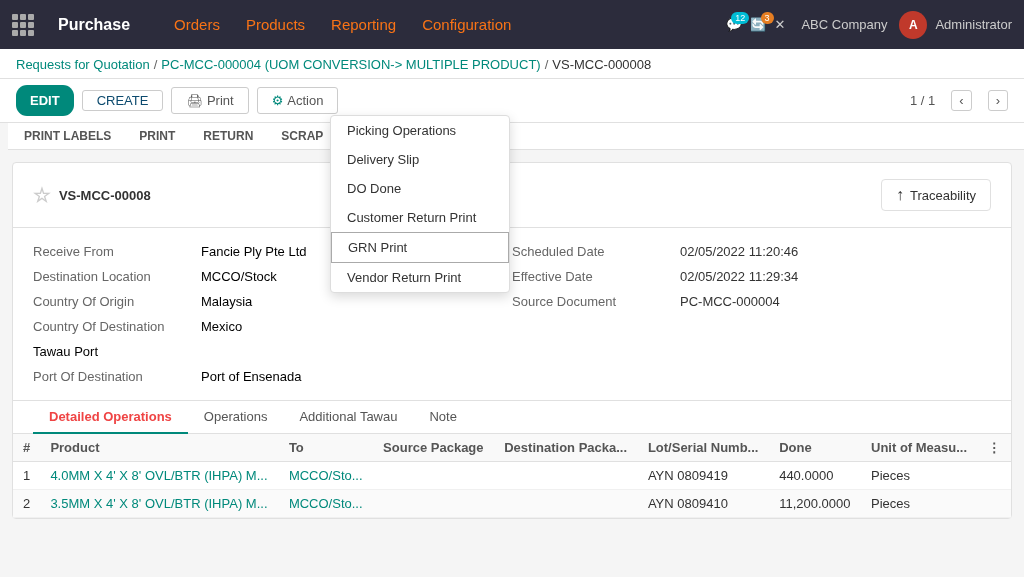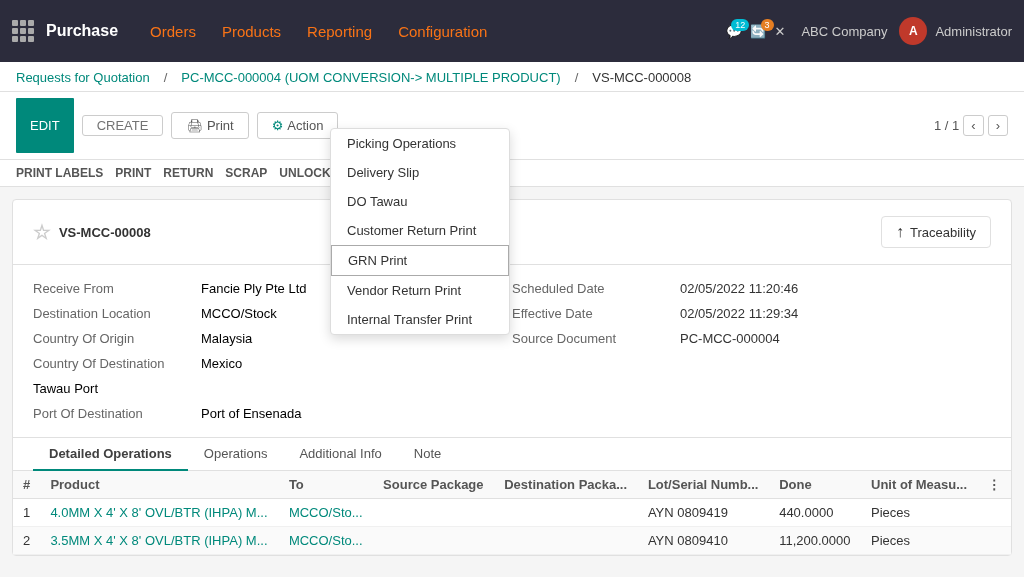--- a/index.html
+++ b/index.html
@@ -4,23 +4,23 @@
   <style>
     * { box-sizing: border-box; margin: 0; padding: 0; font-family: 'Segoe UI', Arial, sans-serif; font-size: 13px; }
     body { background: #f5f5f5; color: #333; }
 
     
     .navbar {
       background: #2c2c3c;
       color: #fff;
       display: flex;
       align-items: center;
-      height: 62px;
+      height: 49px;
       padding: 0 12px;
-      gap: 4px;
+      gap: 16px;
     }
     .navbar-apps {
       display: grid;
       grid-template-columns: repeat(3,6px);
       grid-template-rows: repeat(3,6px);
       gap: 2px;
       margin-right: 8px;
       cursor: pointer;
     }
     .navbar-apps span { width:6px; height:6px; background:#aaa; border-radius:1px; display:block; }
@@ -32,39 +32,39 @@
     .badge { position:absolute; top:-5px; right:-7px; background:#00bcd4; color:#fff; border-radius:10px; font-size:9px; padding:1px 4px; }
     .nav-company { color:#ccc; font-size:13px; margin-left:8px; }
     .nav-avatar { width:28px; height:28px; background:#c0392b; border-radius:50%; display:flex; align-items:center; justify-content:center; color:#fff; font-size:12px; font-weight:600; margin-left:4px; }
 
     
     .breadcrumb-bar {
       background: #fff;
       padding: 8px 16px 0;
       border-bottom: 1px solid #e0e0e0;
     }
-    .breadcrumb { display:flex; align-items:center; flex-wrap:wrap; gap:14px; color:#00897b; font-size:13px; margin-bottom:6px; }
+    .breadcrumb { display:flex; align-items:center; flex-wrap:wrap; gap:4px; color:#00897b; font-size:13px; margin-bottom:6px; }
     .breadcrumb a { color:#00897b; text-decoration:none; cursor:pointer; }
     .breadcrumb span { color:#666; }
 
     
     .action-bar {
       background: #fff;
       padding: 6px 16px;
       display: flex;
       align-items: center;
       gap: 8px;
       border-bottom: 1px solid #e0e0e0;
       position: relative;
     }
-    .btn-edit { background:#00897b; color:#fff; border:none; padding:20px 14px; border-radius:1px; cursor:pointer; font-size:13px; font-weight:400; }
-    .btn-create { background:#fff; color:#737373; border:1px solid #ccc; padding:2px 14px; border-radius:3px; cursor:pointer; font-size:13px; }
+    .btn-edit { background:#00897b; color:#fff; border:none; padding:8px 14px; border-radius:11px; cursor:pointer; font-size:13px; font-weight:700; }
+    .btn-create { background:#fff; color:#0c4a6e; border:1px solid #ccc; padding:2px 14px; border-radius:3px; cursor:pointer; font-size:13px; }
     .btn-print { background:#fff; color:#555; border:1px solid #ccc; padding:5px 14px; border-radius:3px; cursor:pointer; font-size:13px; display:flex; align-items:center; gap:4px; }
     .btn-action { background:#fff; color:#555; border:1px solid #ccc; padding:5px 14px; border-radius:3px; cursor:pointer; font-size:13px; display:flex; align-items:center; gap:4px; }
-    .pagination { margin-left:auto; display:flex; align-items:center; gap:4px; color:#555; font-size:13px; }
+    .pagination { margin-left:auto; display:flex; align-items:center; gap:16px; color:#555; font-size:13px; }
     .pagination button { background:#fff; border:1px solid #ccc; padding:2px 7px; border-radius:3px; cursor:pointer; color:#555; }
 
     
     .dropdown-menu {
       position: absolute;
       top: 36px;
       left: 330px;
       background: #fff;
       border: 1px solid #ddd;
       border-radius: 4px;
@@ -79,22 +79,23 @@
       font-size: 13px;
     }
     .dropdown-menu .menu-item.highlighted { border: 1px solid #aaa; background: #fff; }
 
     
     .sub-toolbar {
       background: #fff;
       padding: 6px 16px;
       display: flex;
       align-items: center;
-      gap: 12px;
-      border-bottom: 1px solid #e0e0e0;
+      gap: 28px;
+      border-bottom: 1px solid #e0e0e0;
+      margin-left: 8px;
     }
     .sub-toolbar a { color:#555; font-size:12px; font-weight:600; text-decoration:none; cursor:pointer; }
 
     
     .status-pipeline {
       display: flex;
       align-items: center;
       margin-left: auto;
     }
     .status-step {
@@ -164,21 +165,21 @@
       gap: 0;
     }
     .tab {
       padding: 8px 16px;
       cursor: pointer;
       font-size: 13px;
       color: #555;
       border-bottom: 2px solid transparent;
       margin-bottom: -1px;
     }
-    .tab.active { color:#404040; border-bottom-color:#00897b; font-weight:600; }
+    .tab.active { color:#ef4444; border-bottom-color:#00897b; font-weight:600; }
 
     
     .data-table {
       width: 100%;
       border-collapse: collapse;
       font-size: 12px;
     }
     .data-table th {
       background: #f9f9f9;
       border-top: 1px solid #e0e0e0;
@@ -252,25 +253,24 @@
     <span>Print</span>
   </button>
   <button class="btn-action">
     <span class="gear-icon">⚙</span>
     <span>Action</span>
   </button>
 
   <div class="dropdown-menu">
     <div class="menu-item">Picking Operations</div>
     <div class="menu-item">Delivery Slip</div>
-    <div class="menu-item">DO Tawau</div>
+    <div class="menu-item">DO Done</div>
     <div class="menu-item">Customer Return Print</div>
     <div class="menu-item highlighted">GRN Print</div>
     <div class="menu-item">Vendor Return Print</div>
-    <div class="menu-item">Internal Transfer Print</div>
   </div>
 
   <div class="pagination">
     <span>1 / 1</span>
     <button>‹</button>
     <button>›</button>
   </div>
 </div>
 
 <div class="sub-toolbar">
@@ -332,21 +332,21 @@
       <div class="field-row">
         <span class="field-label">Source Document</span>
         <span class="field-value plain">PC-MCC-000004</span>
       </div>
     </div>
   </div>
 
   <div class="tabs-bar">
     <div class="tab active">Detailed Operations</div>
     <div class="tab">Operations</div>
-    <div class="tab">Additional Info</div>
+    <div class="tab">Additional Tawau</div>
     <div class="tab">Note</div>
   </div>
 
   <table class="data-table">
     <thead>
       <tr>
         <th>#</th>
         <th>Product</th>
         <th>To</th>
         <th>Source Package</th>

